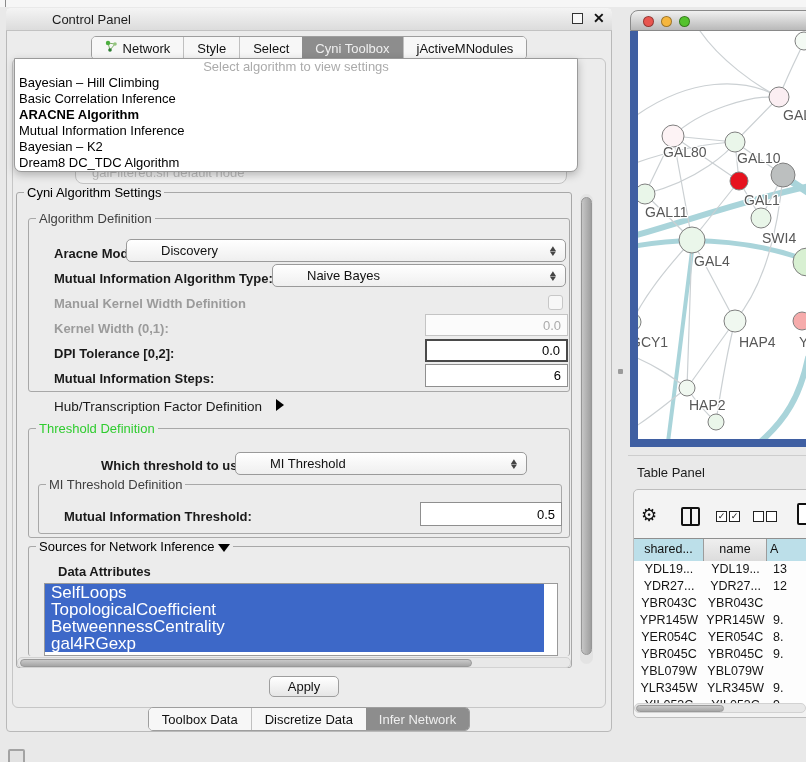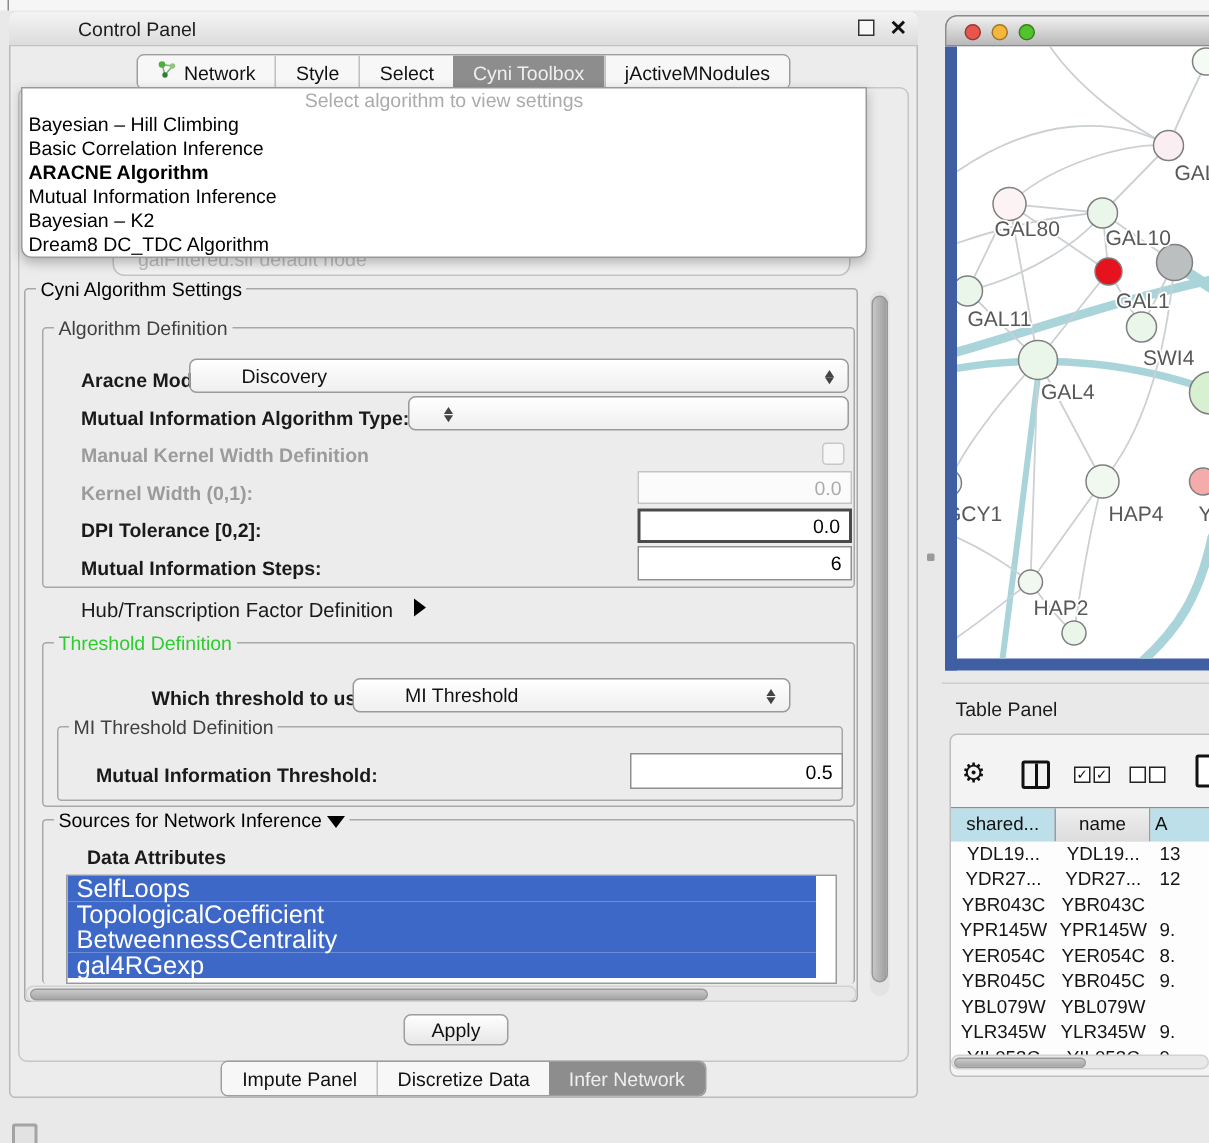--- a/index.html
+++ b/index.html
@@ -212,20 +212,21 @@
 <div class="combo" style="left:126px;top:239px;width:440px;">
   <span class="val">Discovery</span>
   <span class="stepper">
       <i>▲</i>
       <i>▼</i>
     </span>
 </div>
 
 <span class="lbl" style="left:38px;top:271px;">Mutual Information Algorithm Type:</span>
 <div class="combo" style="left:272px;top:264px;width:294px;">
+  <span class="val">Naive Bayes</span>
   <span class="stepper">
       <i>▲</i>
       <i>▼</i>
     </span>
 </div>
 
 <span class="lbl dis" style="left:38px;top:296px;">Manual Kernel Width Definition</span>
 <div class="checkbox" style="left:548px;top:295px;"></div>
 
 <span class="lbl dis" style="left:38px;top:321px;">Kernel Width (0,1):</span>
@@ -272,21 +273,21 @@
 </div>
 
 <div class="sbar-h" style="left:17px;top:657px;width:554px;height:11px;">
   <div class="sthumb-h" style="left:2px;top:1px;width:452px;height:8px;"></div>
 </div>
 
 <div class="abs" id="apply-btn">Apply</div>
 
 <div class="abs" id="bottom-tab-row"><div class="tabwrap">
       <div class="tab">
-        <span>Impute Panel</span>
+        <span>Toolbox Data</span>
       </div>
       <div class="tab">
         <span>Discretize Data</span>
       </div>
       <div class="tab sel">
         <span>Infer Network</span>
       </div>
     </div></div>
 
 <div class="abs" id="net-window">

